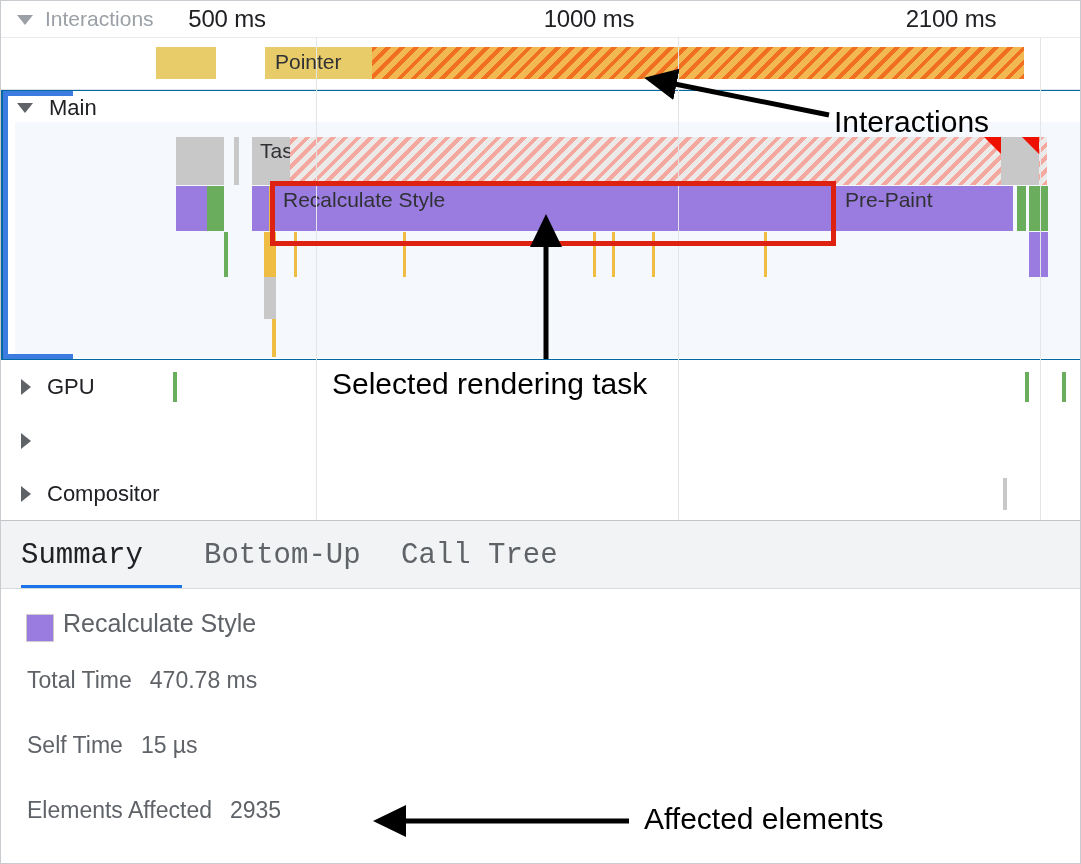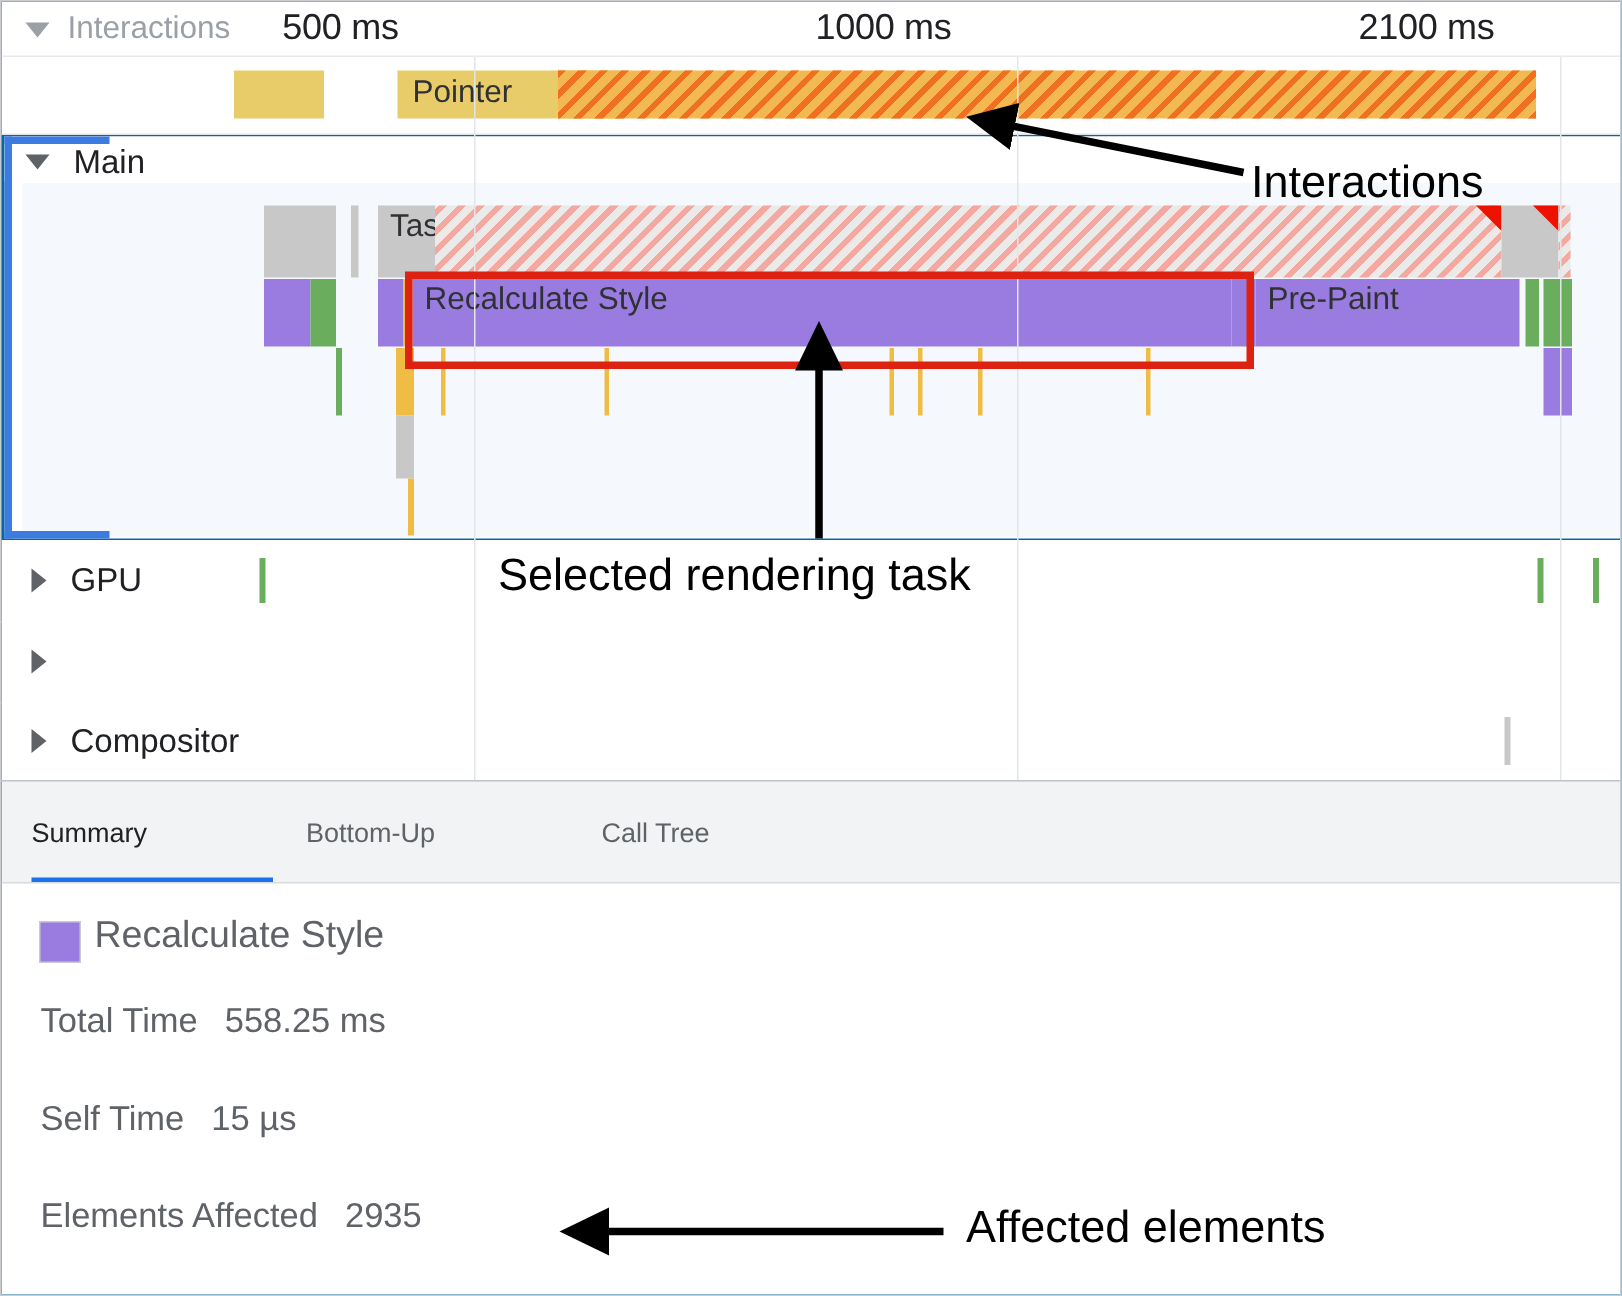--- a/index.html
+++ b/index.html
@@ -196,26 +196,27 @@
 
   
   #tabbar {
     left: 0; top: 519px; width: 1079px; height: 68px;
     background: #f1f3f4;
     border-top: 1px solid #c0c4c8;
   }
   .tab {
     position: absolute;
     top: 0; height: 68px;
-    font-size: 18px;
+    font-size: 29px;
     color: #5f6368;
     display: flex;
     align-items: center;
     white-space: nowrap;
     cursor: pointer;
+    font-family: Liberation Mono, monospace;
   }
   .tab.active { color: #202124; }
   .tab.active::after {
     content: "";
     position: absolute;
     left: 0; right: 0; bottom: 0;
     height: 4px;
     background: #1a73e8;
   }
   #summary-pane {
@@ -371,21 +372,21 @@
       </div>
       <div class="tab" style="left: 203px; width: 165px;">
         <span>Bottom-Up</span>
       </div>
     </div>
 
   <div class="abs" id="summary-pane">
     <div class="swatch" style="background: rgb(154, 124, 224);"></div>
     <div class="summary-title">Recalculate Style</div>
     <div id="summary-rows">
-        <div class="sum-row" style="top: 78px;"><span class="sum-key">Total Time</span><span class="sum-val">558.25 ms</span></div>
+        <div class="sum-row" style="top: 78px;"><span class="sum-key">Total Time</span><span class="sum-val">470.78 ms</span></div>
         <div class="sum-row" style="top: 143px;"><span class="sum-key">Self Time</span><span class="sum-val">15 µs</span></div>
         <div class="sum-row" style="top: 208px;"><span class="sum-key">Elements Affected</span><span class="sum-val">2935</span></div>
       </div>
   </div>
 
   <svg id="ann-svg" viewBox="0 0 1081 864">
     <defs>
       <marker id="arrowhead" markerWidth="7" markerHeight="7" refX="5.4" refY="3.2" orient="auto">
         <path d="M0,0 L6.6,3.2 L0,6.4 Z" fill="#000"></path>
       </marker>

